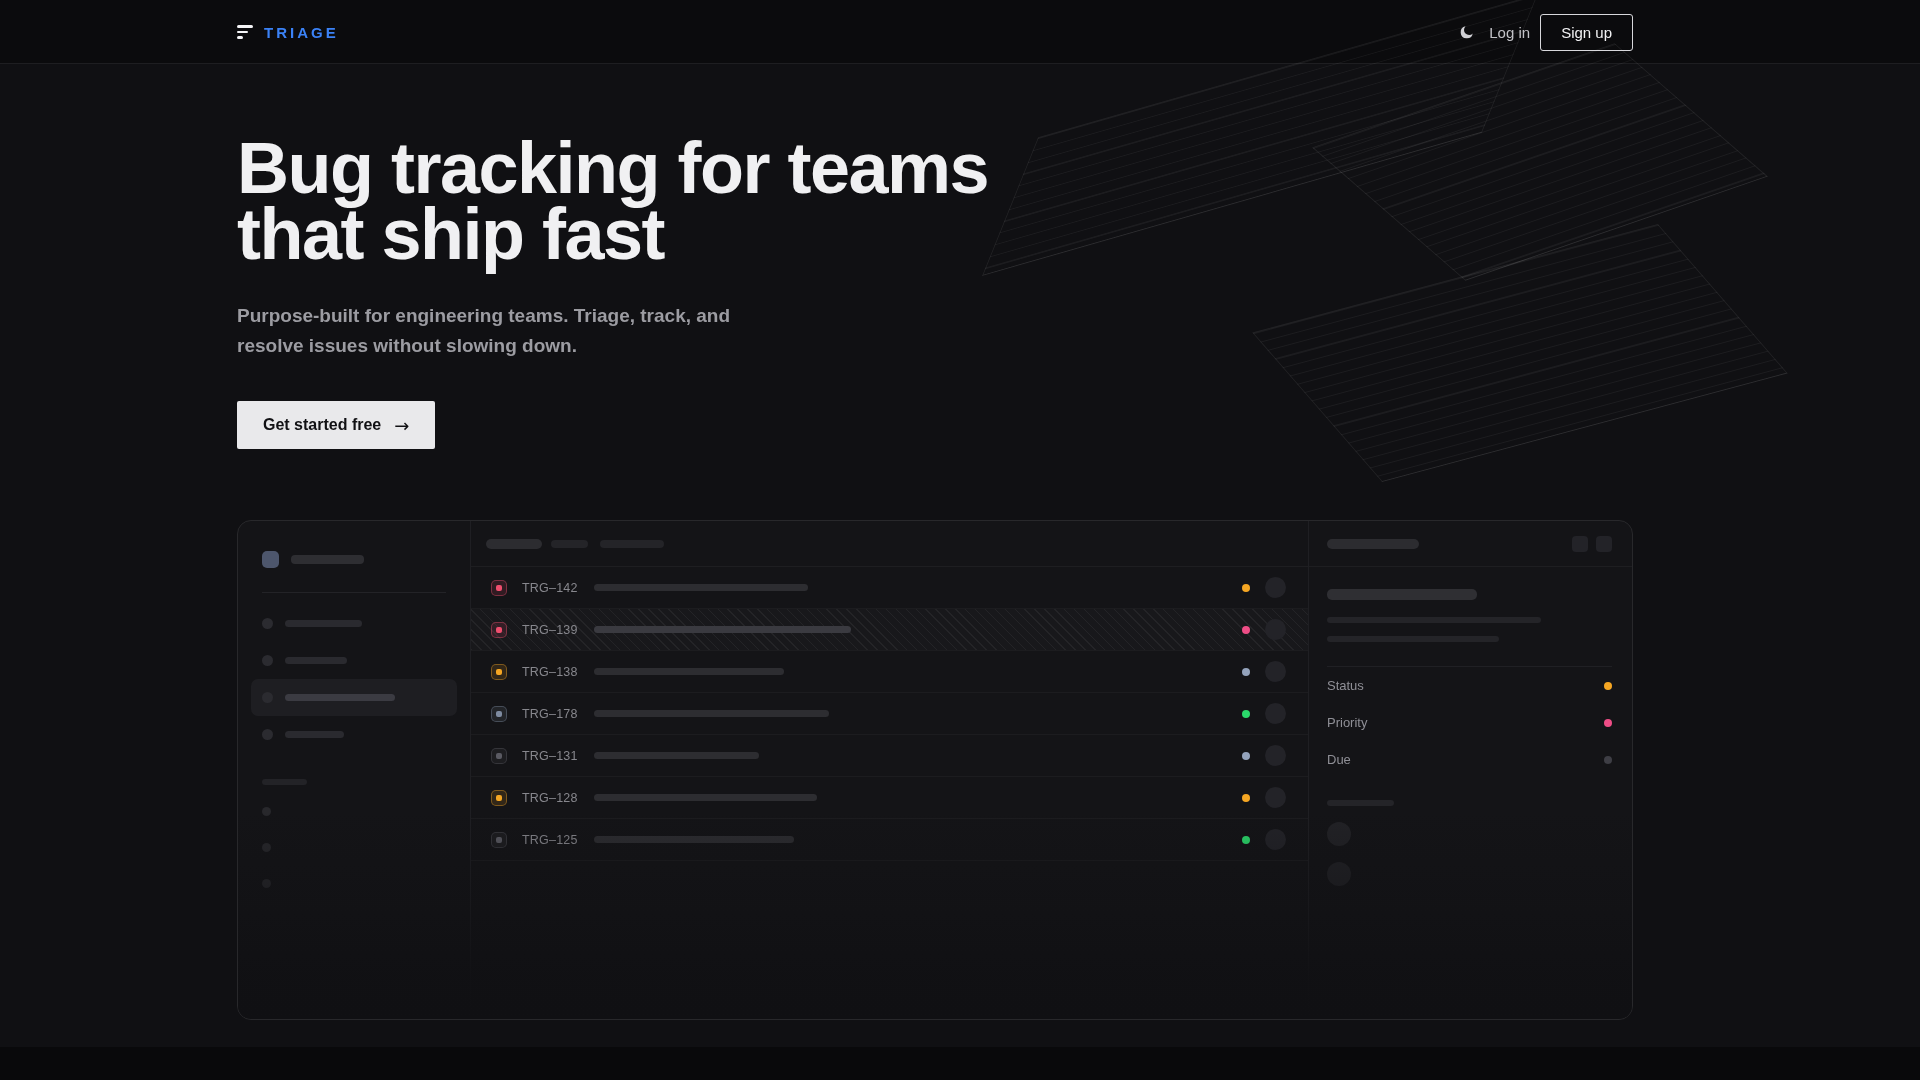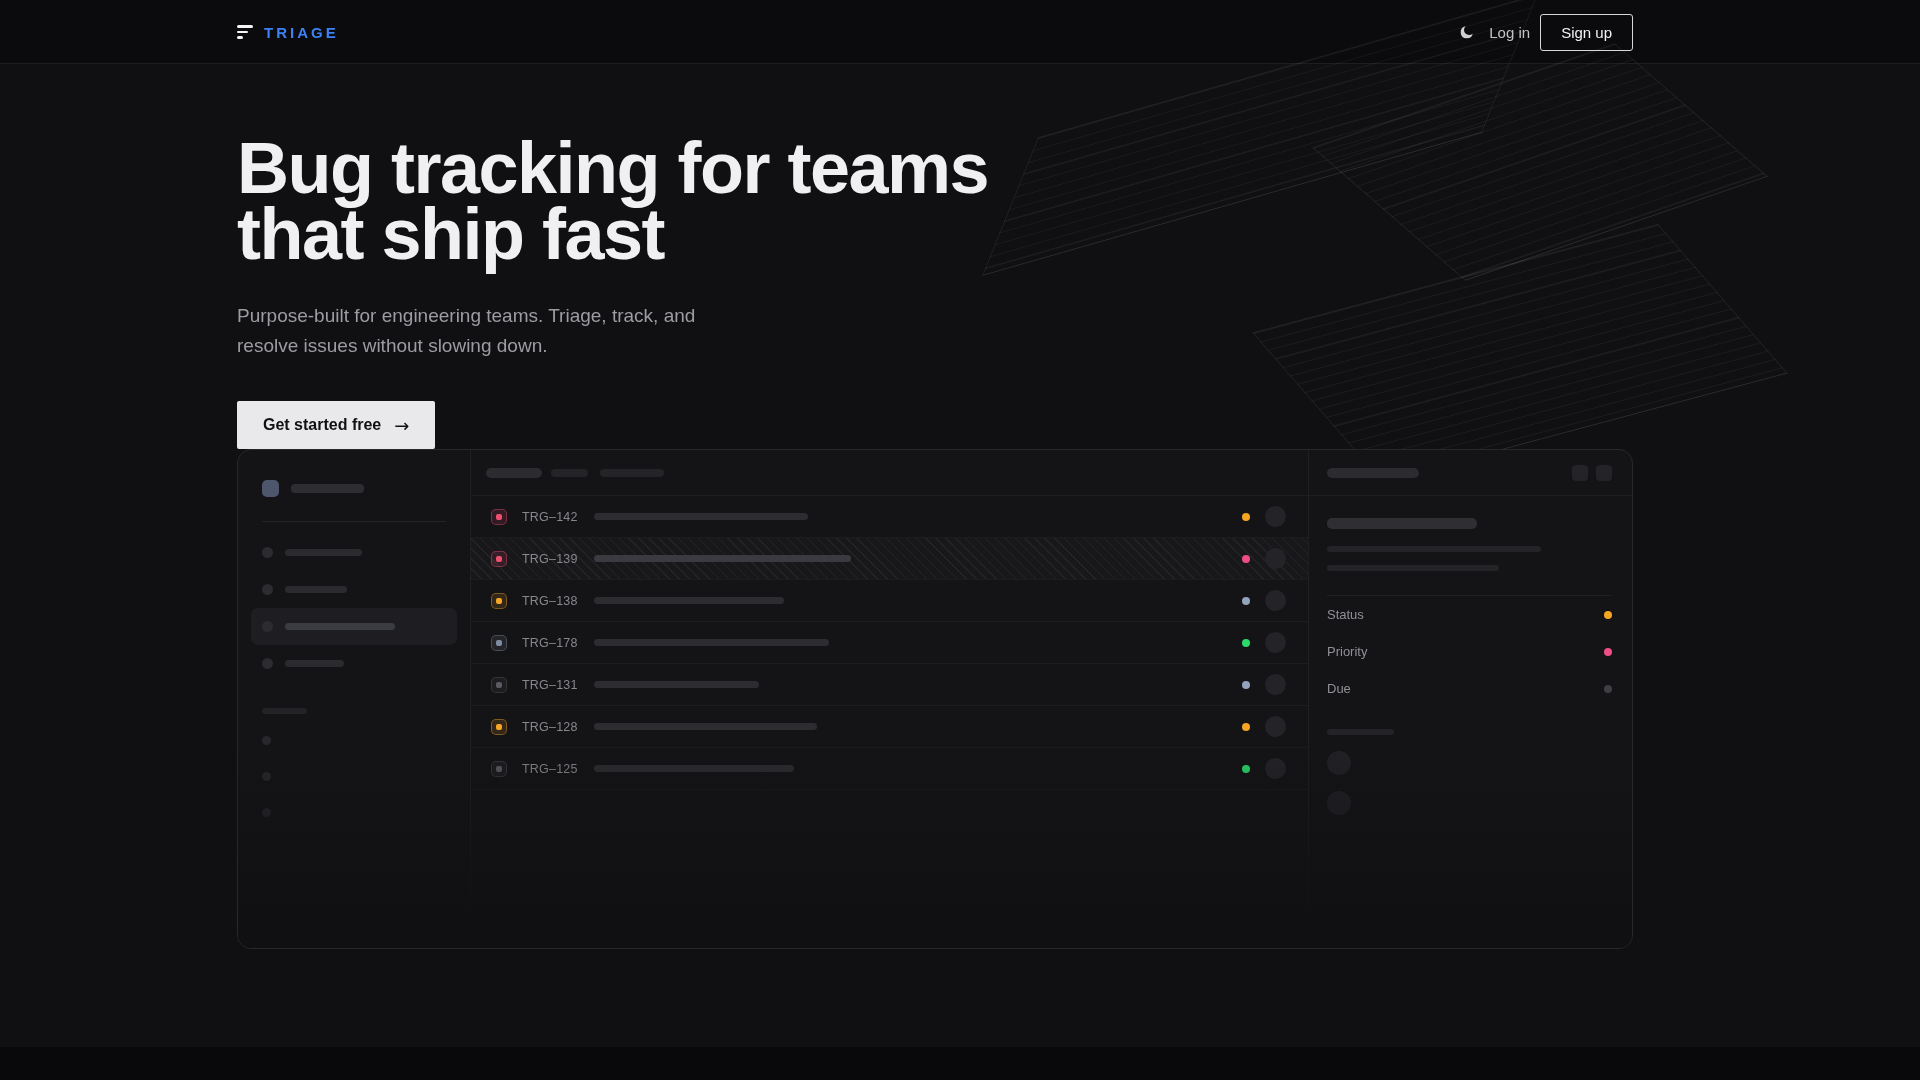--- a/index.html
+++ b/index.html
@@ -23,36 +23,36 @@
   .login{font-size:15px;color:#c2c2c7;cursor:pointer;text-decoration:none;}
   .signup{background:transparent;border:1px solid #d8d8dc;color:#f2f2f4;font-size:15px;
           font-family:inherit;padding:9px 20px;border-radius:3px;cursor:pointer;}
 
   
   .hero{position:relative;height:983px;padding-top:71px;}
   .hero .shell{position:relative;z-index:2;}
   .hero-title{margin:0;font-size:72px;line-height:66px;font-weight:700;letter-spacing:-1.5px;color:#f0f0f2;}
   .hero-title span{display:block;}
   .hero-sub{margin:34px 0 0 0;font-size:19px;line-height:30px;color:#9c9ca2;}
-  .hero-sub span{display:block;}
+  .hero-sub span{display:block;font-weight:bold;}
   .cta{margin-top:40px;display:inline-flex;align-items:center;gap:13px;height:48px;padding:0 26px;
        background:#e9e9eb;color:#111114;border:none;border-radius:2px;
        font-family:inherit;font-size:16px;font-weight:600;cursor:pointer;}
   .cta .arrow{font-size:18px;font-weight:400;font-family:"DejaVu Sans",sans-serif;}
 
   
   .art{position:absolute;left:980px;top:-16px;width:820px;height:500px;z-index:1;pointer-events:none;}
   .slab{position:absolute;border:1px solid rgba(255,255,255,0.075);
         background:repeating-linear-gradient(180deg,rgba(255,255,255,0.05) 0px,rgba(255,255,255,0.05) 1px,transparent 1px,transparent 10px);}
   .s1{left:20px;top:28px;width:520px;height:118px;transform:rotate(-16deg) skewX(-38deg);}
   .s2{left:400px;top:26px;width:320px;height:176px;transform:rotate(-19deg) skewX(30deg);}
   .s3{left:330px;top:216px;width:420px;height:178px;transform:rotate(-15deg) skewX(26deg);}
 
   
-  .mockup{position:relative;width:1396px;height:500px;background:#141417;
+  .mockup{position:relative;margin-top:71px;width:1396px;height:500px;background:#141417;
           border:1px solid #28282b;border-radius:14px;display:flex;overflow:hidden;}
   .bar{display:inline-block;height:7px;border-radius:3.5px;background:#2d2d31;}
   .dim-bar{display:inline-block;height:6px;border-radius:3px;background:#242428;}
 
   
   .mk-side{width:233px;flex:none;border-right:1px solid #1f1f23;padding:30px 24px 0 24px;}
   .mk-user{display:flex;align-items:center;gap:12px;}
   .mk-user-sq{width:17px;height:17px;border-radius:5px;background:#4d566c;}
   .mk-user-bar{width:73px;height:9px;border-radius:4px;background:#2e2e32;}
   .mk-side-div{height:1px;background:#232327;margin-top:24px;}

